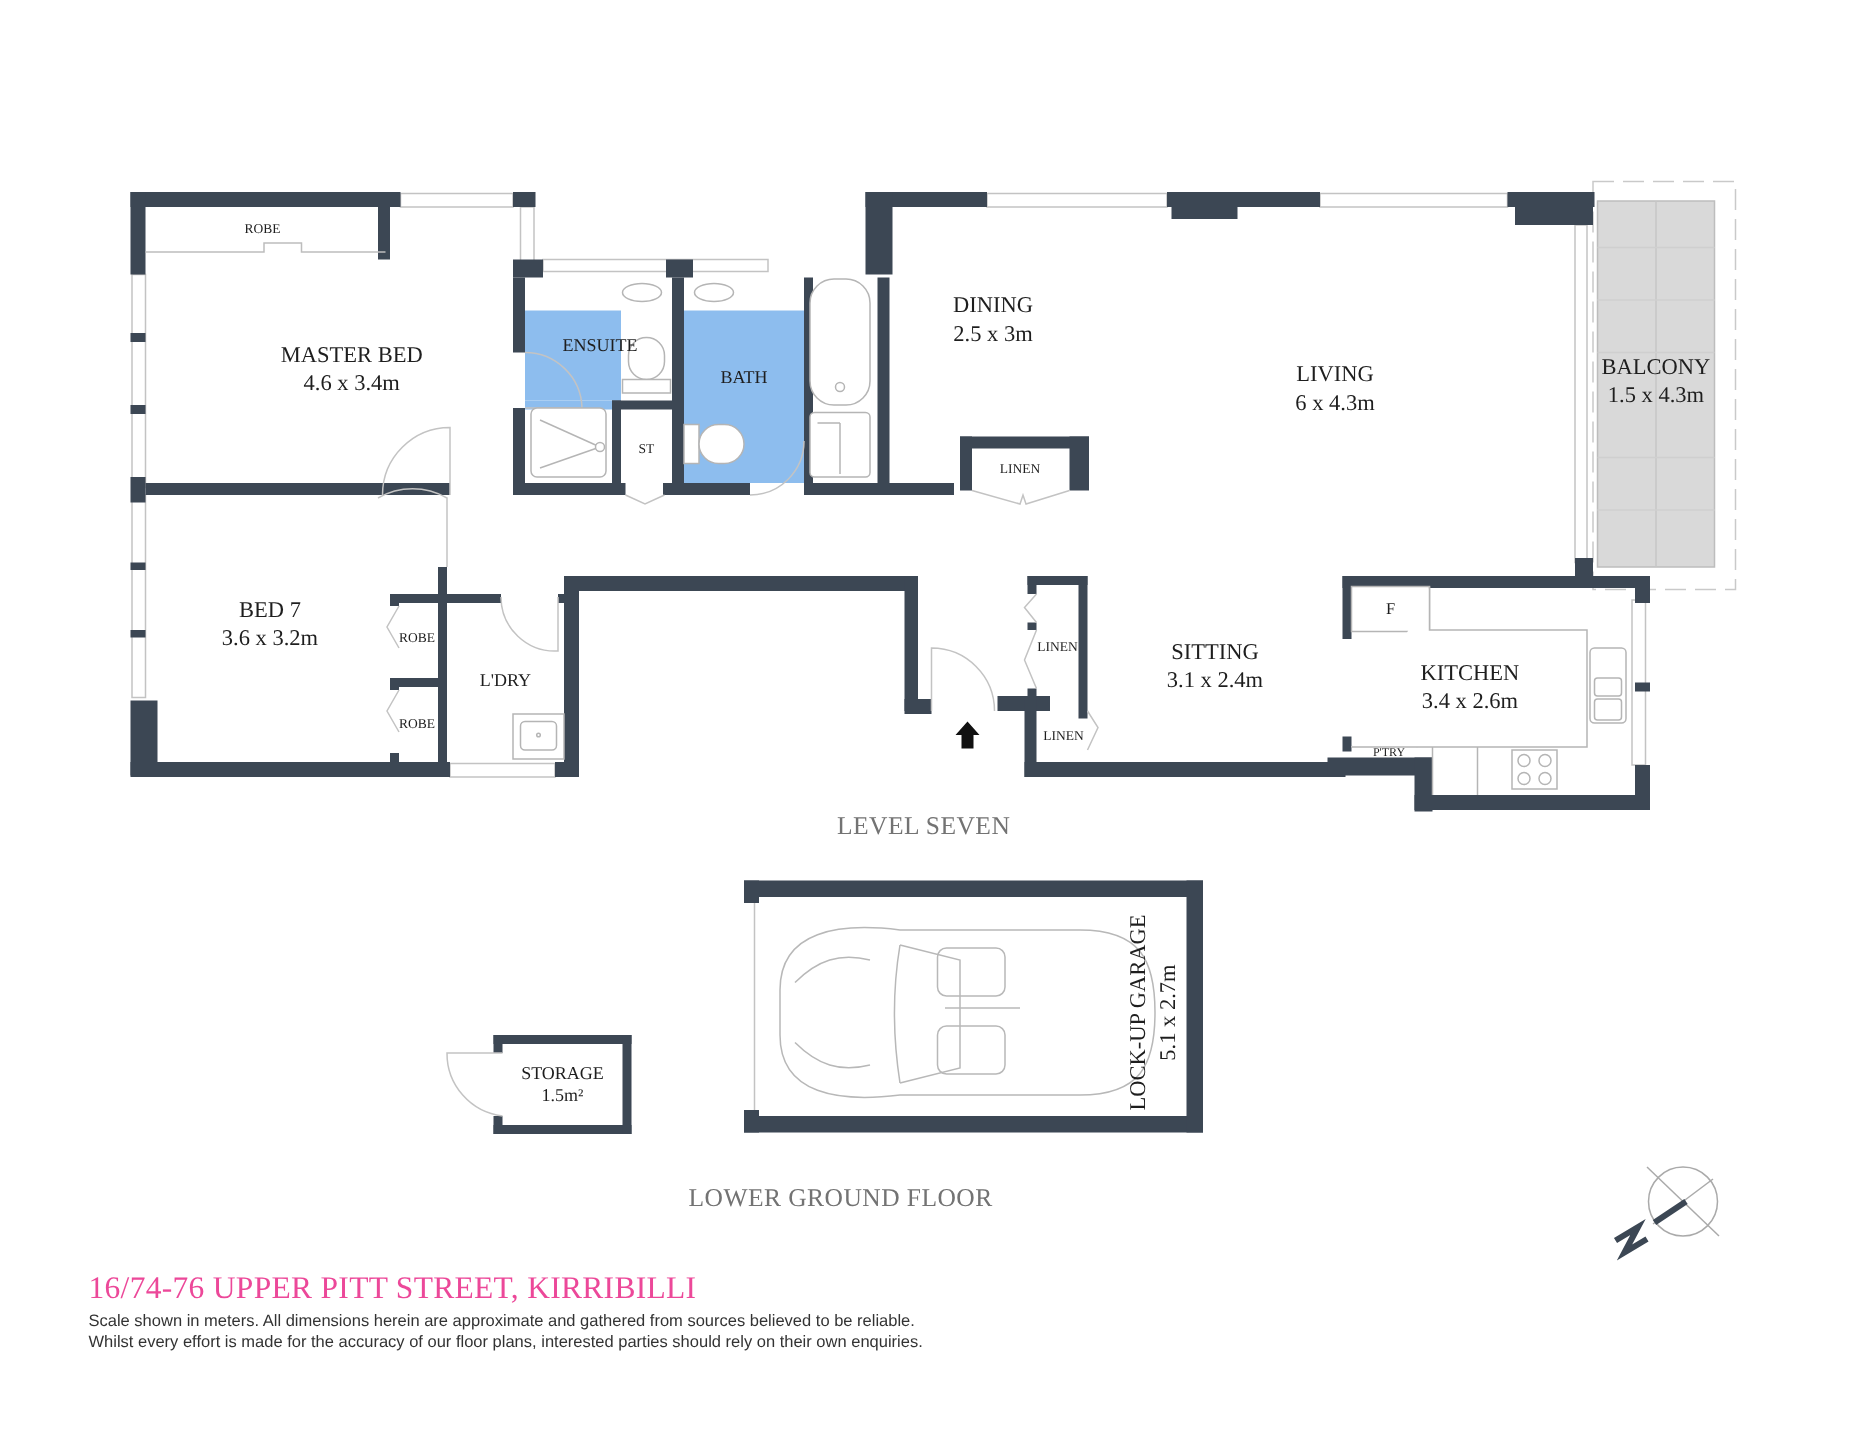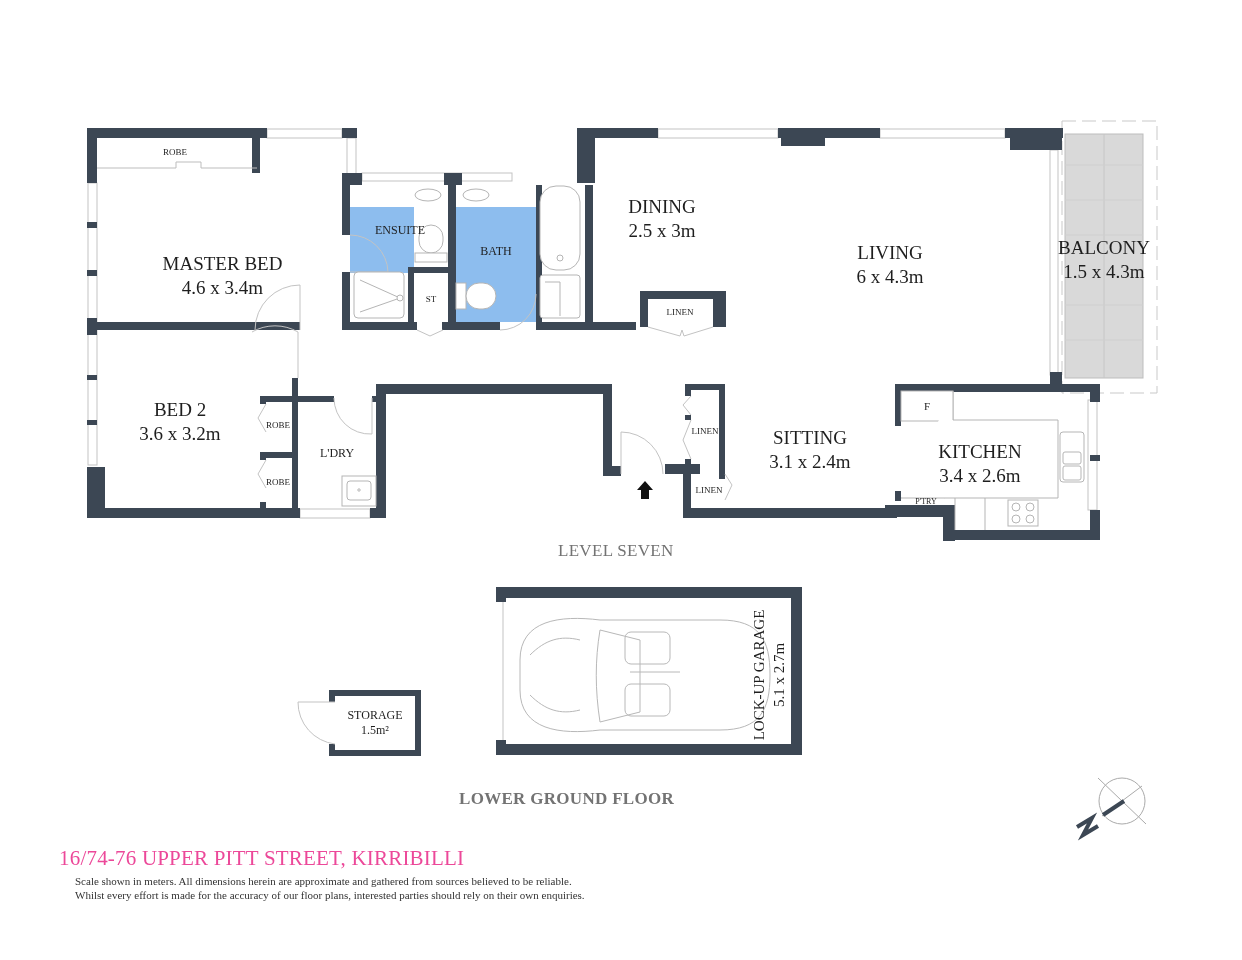--- a/index.html
+++ b/index.html
@@ -1,25 +1,25 @@
 <!DOCTYPE html>
 <html><head>
 <meta charset="utf-8">
 <style>
   html, body { margin:0; padding:0; background:#ffffff; }
   body { width:1242px; height:960px; position:relative; overflow:hidden; font-family:"DejaVu Serif","Liberation Serif",serif; color:#222; }
   #plan { position:absolute; left:0; top:0; width:1242px; height:960px; }
   .lbl { position:absolute; text-align:center; white-space:nowrap; color:#1e1e1e; line-height:1.25; font-family:"Liberation Serif","DejaVu Serif",serif; }
   .lbl .name { display:block; }
   .lbl .dim { display:block; }
-  .big { font-size:19px; }
+  .big { font-size:15px; }
   .small { font-size:9px; }
   .level { position:absolute; font-family:"Liberation Serif","DejaVu Serif",serif; font-size:17px; letter-spacing:0.3px; color:#737373; }
   .footer-title { position:absolute; left:59px; top:846px; font-family:"Liberation Serif","DejaVu Serif",serif; font-size:21px; color:#ec4899; letter-spacing:0.2px; }
-  .footer-note { position:absolute; left:59px; font-family:Liberation Serif, serif; font-size:11px; color:#333;margin-left:16px; }
+  .footer-note { position:absolute; left:59px; font-family:Liberation Sans, sans-serif; font-size:11px; color:#333; }
   .rot { position:absolute; transform:rotate(-90deg); transform-origin:center center; text-align:center; line-height:1.3; }
 </style>
 </head>
 <body>
 
 <svg id="plan" viewBox="0 0 1242 960" xmlns="http://www.w3.org/2000/svg">
 
   <g fill="#8dbdee">
     <rect x="350" y="207" width="64" height="60"></rect>
     <rect x="350" y="267" width="64" height="6"></rect>
@@ -220,21 +220,21 @@
     <line x1="1098" y1="778" x2="1146" y2="824" stroke="#aaa"></line>
     <line x1="1142" y1="786" x2="1102" y2="816" stroke="#aaa"></line>
     <line x1="1124" y1="801" x2="1103" y2="815" stroke="#3c4754" stroke-width="4"></line>
     <path d="M1077 827 L 1092 818 L 1083 835 L 1098 826" fill="none" stroke="#3c4754" stroke-width="4" stroke-linejoin="miter"></path>
   </g>
 </svg>
 
 <div class="lbl small" style="left:150px;top:147px;width:50px;">
   <span class="name">ROBE</span>
 </div>
-<div class="lbl big" style="left:150px;top:228px;width:145px;margin-top:24px;">
+<div class="lbl big" style="left:162px;top:228px;width:145px;">
   <span class="name">MASTER BED</span>
   <span class="dim">4.6 x 3.4m</span>
 </div>
 <div class="lbl" style="left:360px;top:223px;width:80px;font-size:12px;">
   <span class="name">ENSUITE</span>
 </div>
 <div class="lbl" style="left:466px;top:244px;width:60px;font-size:12px;">
   <span class="name">BATH</span>
 </div>
 <div class="lbl small" style="left:416px;top:294px;width:30px;">
@@ -255,21 +255,21 @@
 <div class="lbl small" style="left:655px;top:307px;width:50px;">
   <span class="name">LINEN</span>
 </div>
 <div class="lbl small" style="left:688px;top:426px;width:34px;">
   <span class="name">LINEN</span>
 </div>
 <div class="lbl small" style="left:692px;top:485px;width:34px;">
   <span class="name">LINEN</span>
 </div>
 <div class="lbl big" style="left:130px;top:398px;width:100px;">
-  <span class="name">BED 2</span>
+  <span class="name">BED 7</span>
   <span class="dim">3.6 x 3.2m</span>
 </div>
 <div class="lbl small" style="left:262px;top:420px;width:32px;">
   <span class="name">ROBE</span>
 </div>
 <div class="lbl small" style="left:262px;top:477px;width:32px;">
   <span class="name">ROBE</span>
 </div>
 <div class="lbl" style="left:312px;top:446px;width:50px;font-size:12px;">
   <span class="name">L'DRY</span>
@@ -291,17 +291,17 @@
 <div class="lbl" style="left:340px;top:708px;width:70px;font-size:12px;text-align:center;">
   <span class="name">STORAGE</span>
   <span class="dim">1.5m²</span>
 </div>
 <div class="lbl rot" style="left:695px;top:655px;width:150px;height:40px;font-size:15px;">
   <span class="name">LOCK-UP GARAGE</span>
   <span class="dim">5.1 x 2.7m</span>
 </div>
 
 <div class="level" style="left:558px;top:541px;">LEVEL SEVEN</div>
-<div class="level" style="left:459px;top:789px;font-weight:bold;">LOWER GROUND FLOOR</div>
+<div class="level" style="left:459px;top:789px;">LOWER GROUND FLOOR</div>
 
 <div class="footer-title">16/74-76 UPPER PITT STREET, KIRRIBILLI</div>
 <div class="footer-note" style="top:875px;">Scale shown in meters. All dimensions herein are approximate and gathered from sources believed to be  reliable.</div>
 <div class="footer-note" style="top:889px;">Whilst every effort is made for the accuracy of our floor plans, interested parties should rely on their own enquiries.</div>
 
 </body></html>

